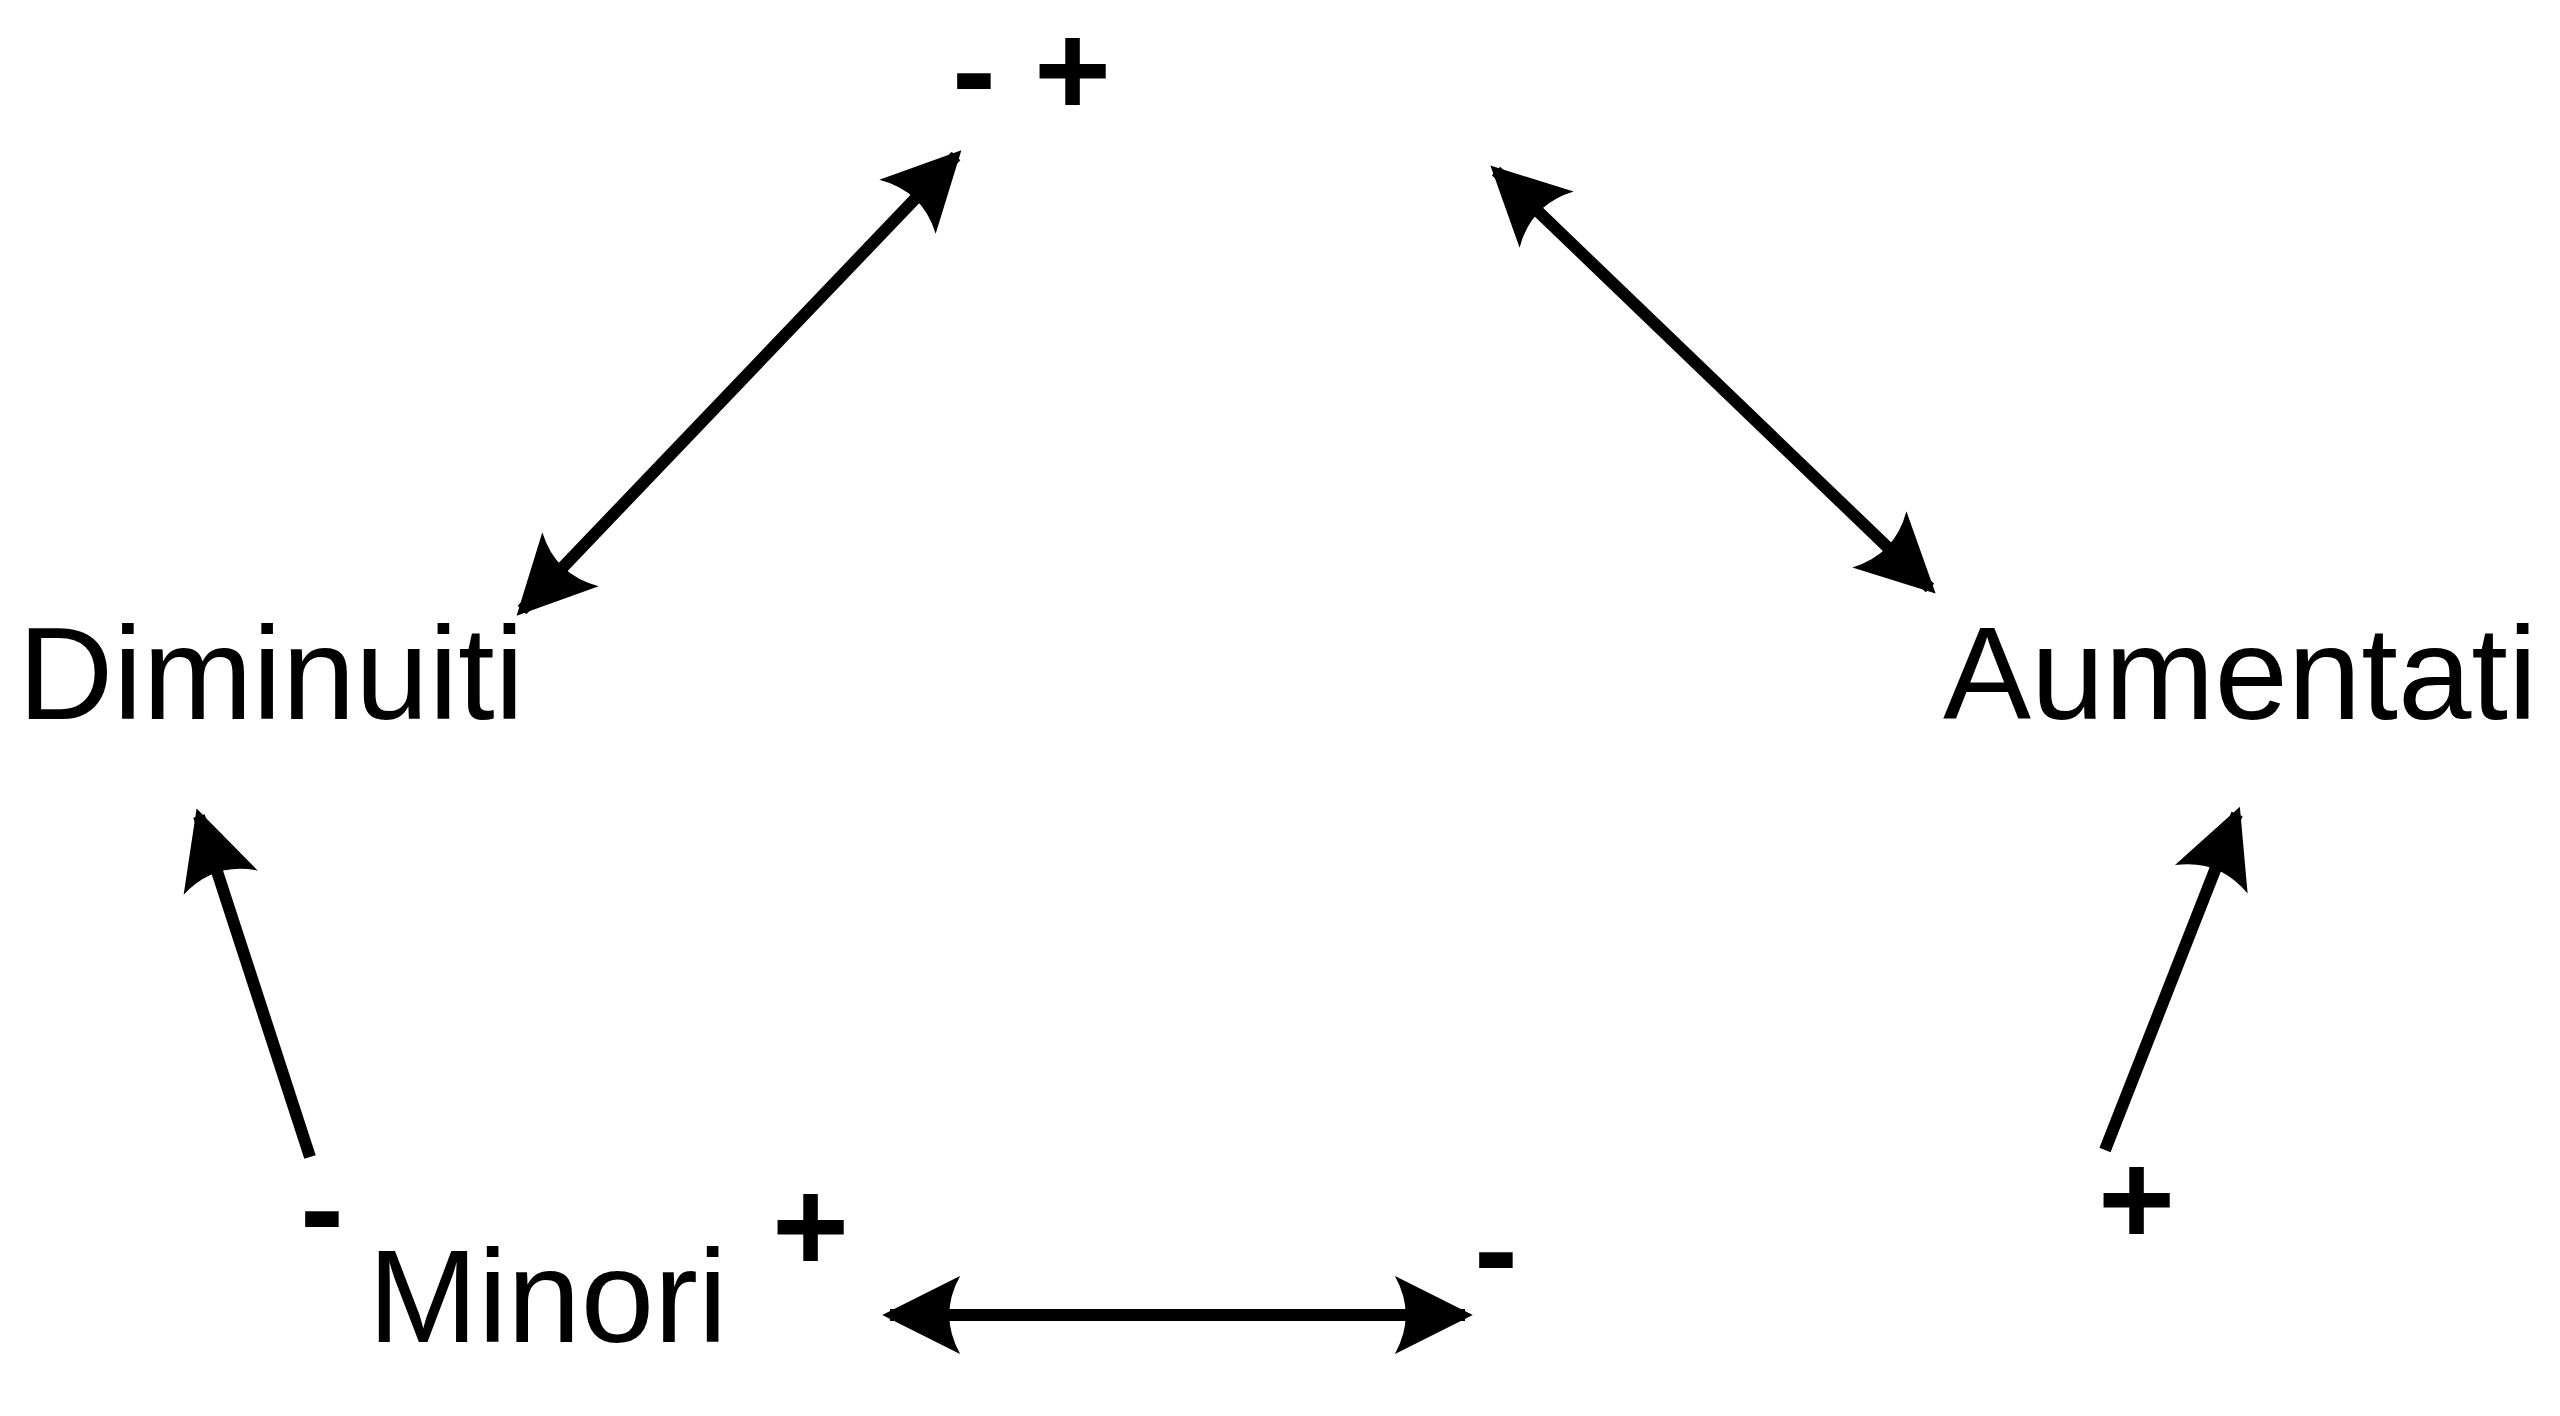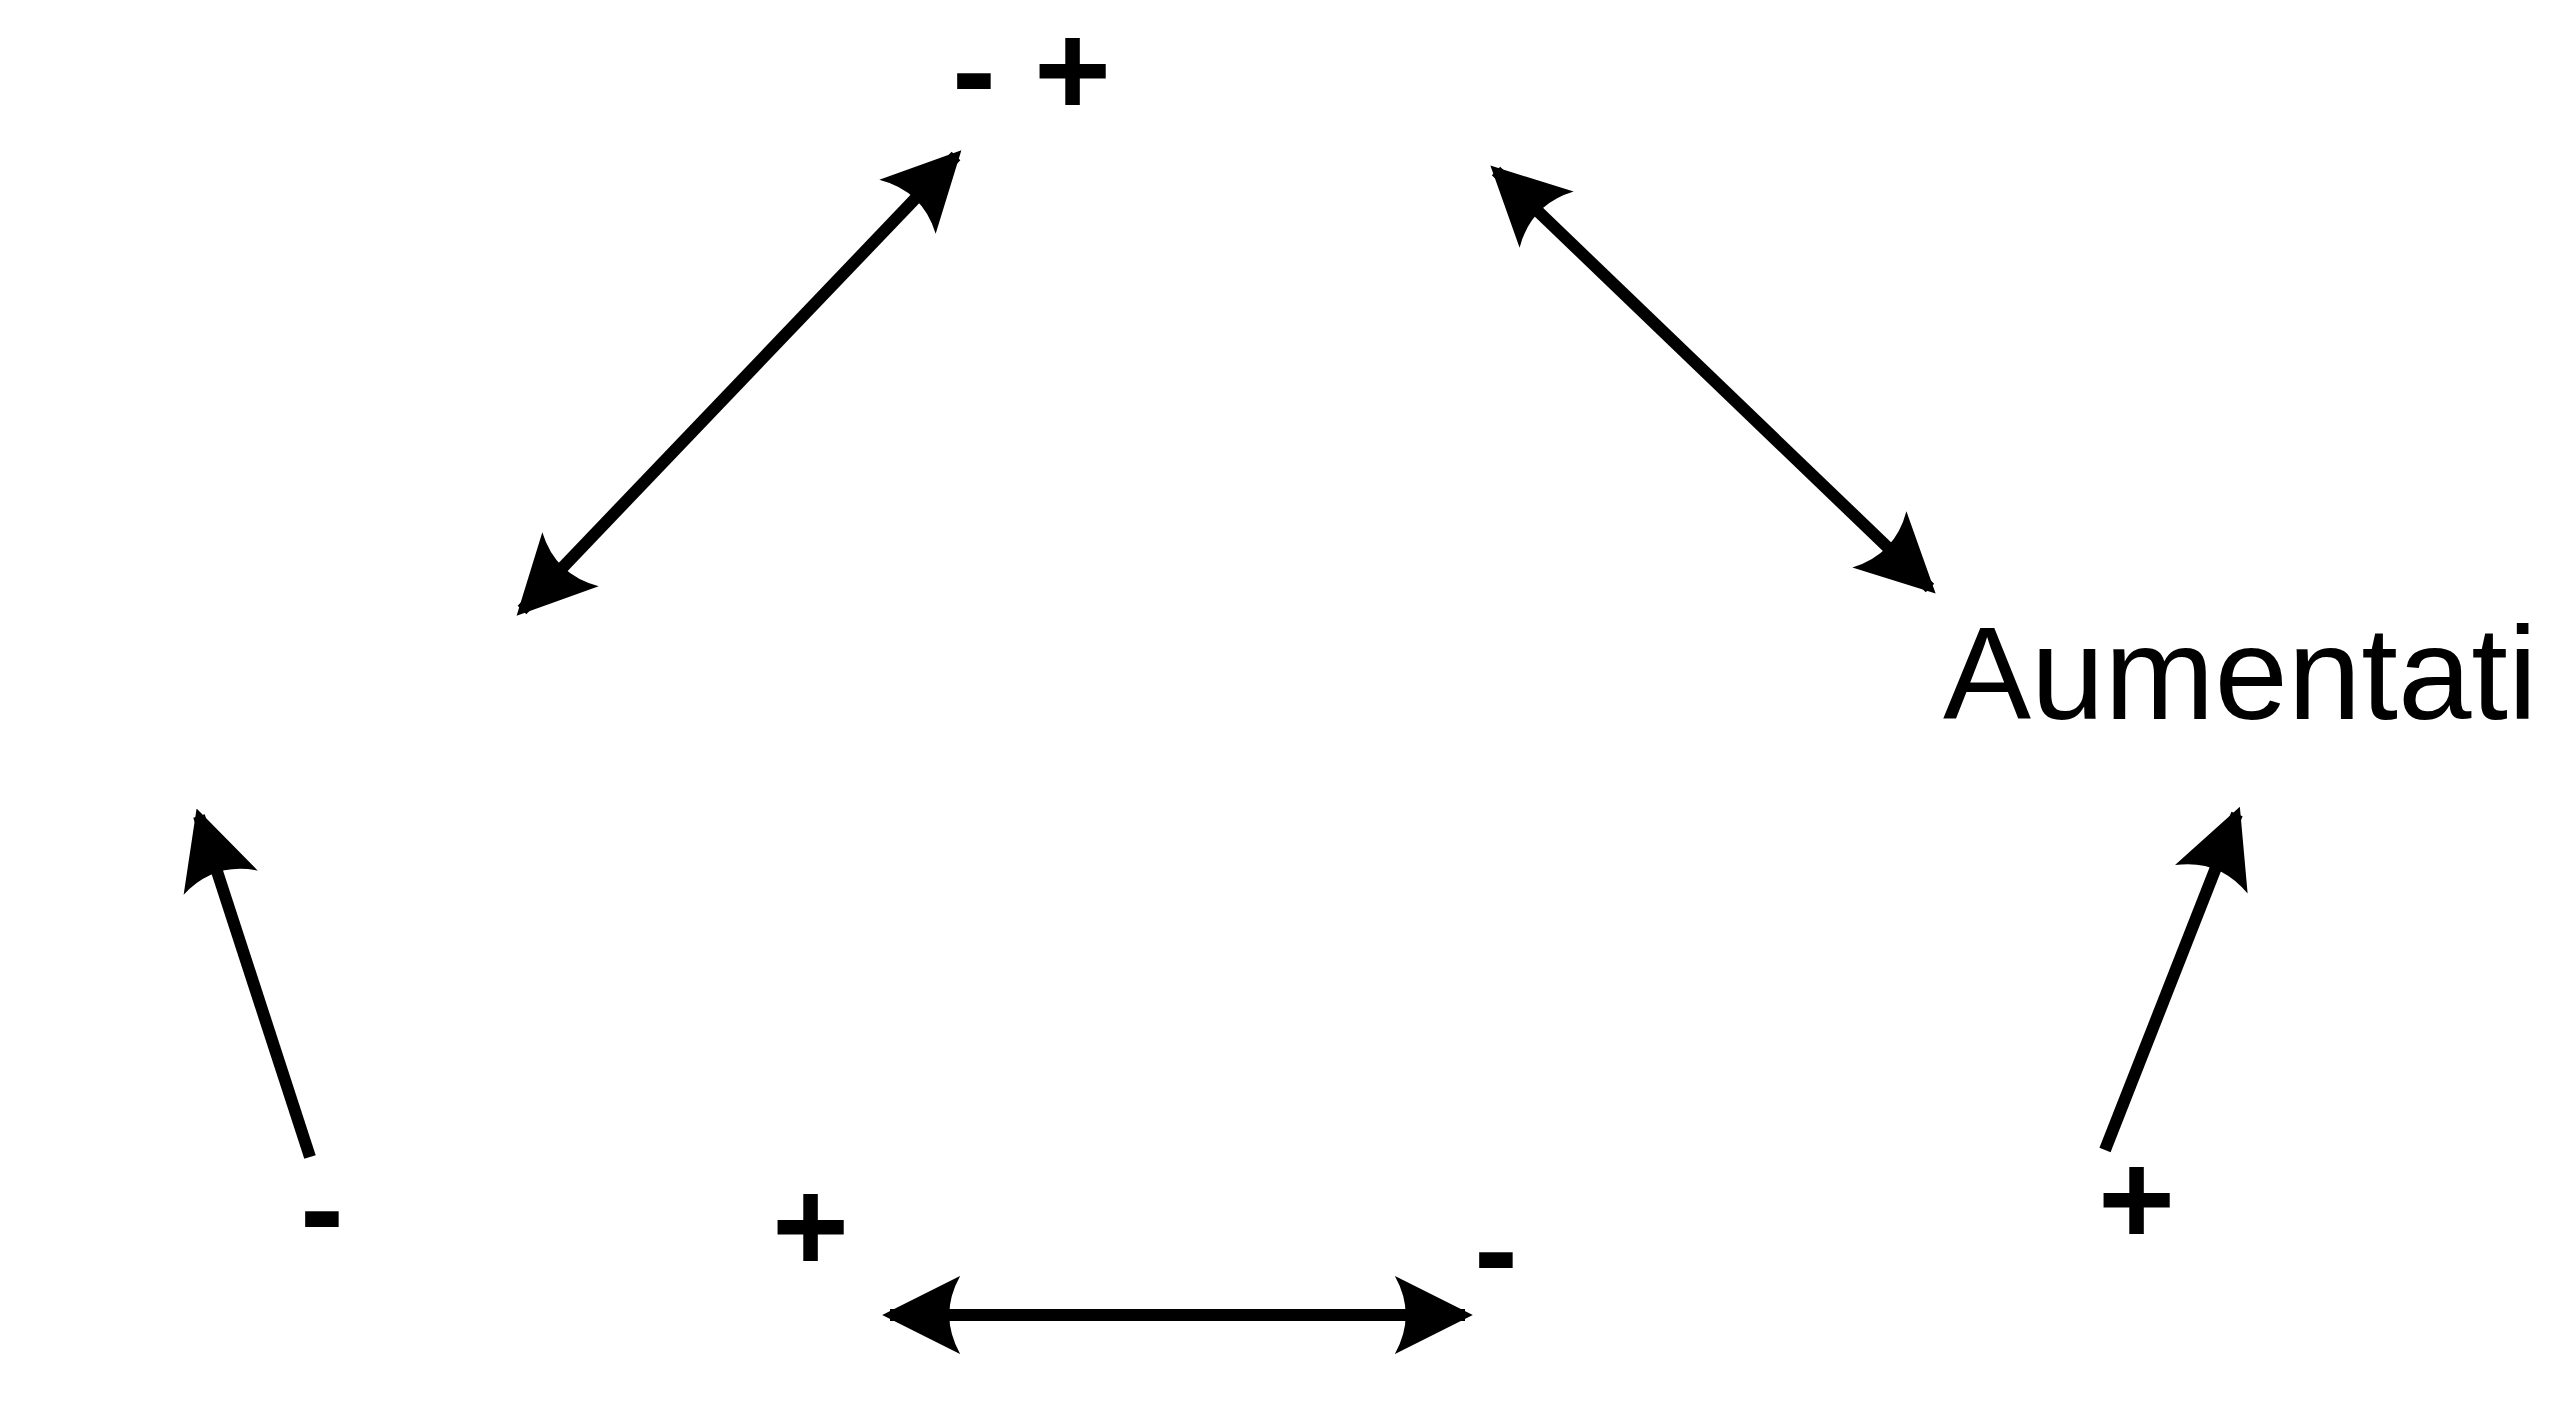--- a/index.html
+++ b/index.html
@@ -88,22 +88,24 @@
     <line class="edge" x1="2105" y1="1150" x2="2237" y2="814" marker-end="url(#arrowhead)"></line>
 
     <line class="edge" x1="890" y1="1315" x2="1465" y2="1315" marker-start="url(#arrowhead)" marker-end="url(#arrowhead)"></line>
   </svg>
 
   <div class="inline-row giusti-row">
     <span class="sign">-</span>
     <span class="sign">+</span>
   </div>
 
+  <span class="word diminuiti-word">Diminuiti</span>
 
   <span class="word aumentati-word">Aumentati</span>
 
   <span class="sign minori-minus">-</span>
+  <span class="word minori-word">Minori</span>
   <span class="sign minori-plus">+</span>
 
   <span class="sign maggiori-minus">-</span>
   <span class="sign maggiori-plus">+</span>
 
 </div>
 
 </body></html>

